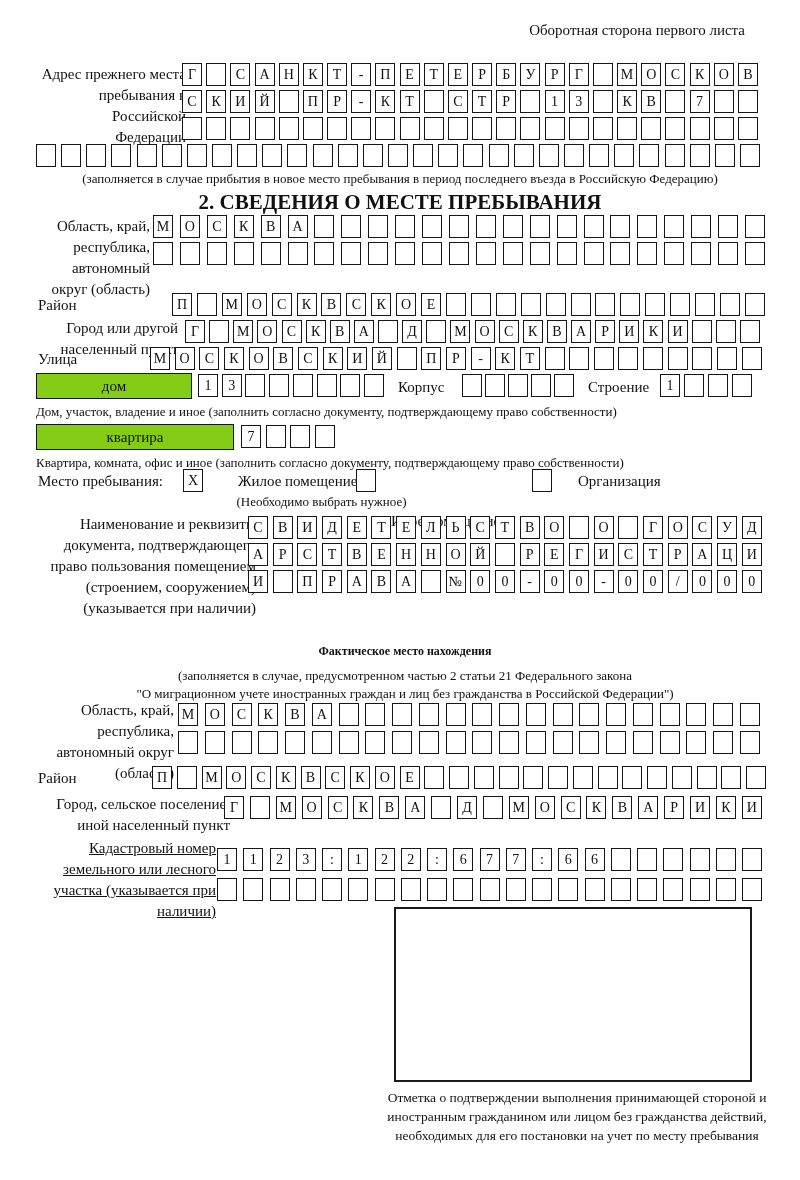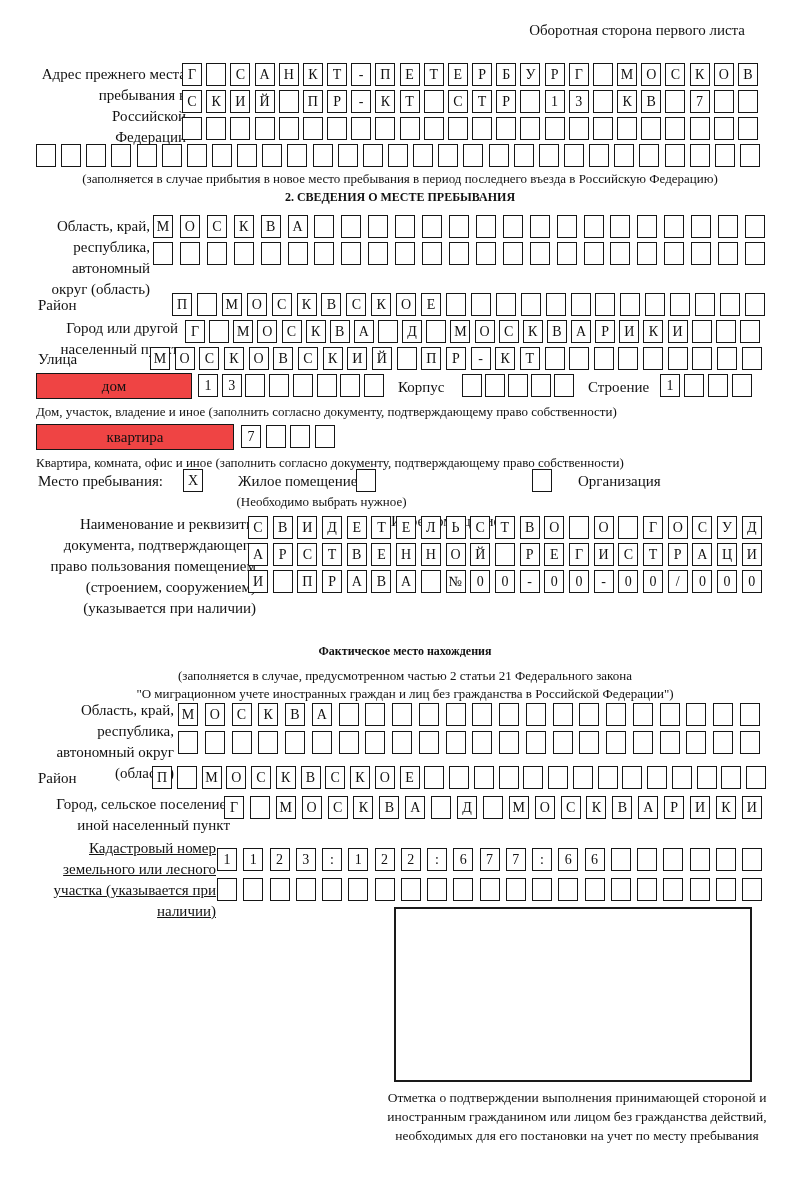--- a/index.html
+++ b/index.html
@@ -5,30 +5,30 @@
   html,body{margin:0;padding:0;background:#fff;}
   .sheet{
     position:relative;width:800px;height:1180px;background:#fff;
     font-family:"Liberation Serif","DejaVu Serif",serif;color:#111;
     overflow:hidden;
   }
   .abs{position:absolute;}
   .lbl{font-size:15px;line-height:21px;color:#111;text-align:right;}
   .cap{font-size:13px;color:#111;}
   .center{text-align:center;}
-  .title{font-weight:bold;font-size:12px;}
+  .title{font-weight:bold;font-size:21px;}
   .boxrow{position:absolute;display:flex;justify-content:space-between;}
   .cell{
     width:20px;height:23px;border:1.5px solid #161616;box-sizing:border-box;
     display:flex;align-items:center;justify-content:center;
     font-size:14px;background:#fff;flex:0 0 auto;
   }
   .widebox{
     position:absolute;border:1.5px solid #161616;box-sizing:border-box;height:26px;
-    display:flex;align-items:center;justify-content:center;font-size:15px;background:#ef4444;
+    display:flex;align-items:center;justify-content:center;font-size:15px;background:#84cc16;
   }
   .bigbox{position:absolute;border:2px solid #1a1a1a;box-sizing:border-box;background:#fff;}
   .note-right{font-size:15px;}
 </style>
 </head>
 <body>
 
 <div class="sheet">
 
   <div class="abs note-right" style="top:22px;right:55px;">Оборотная сторона первого листа</div>

